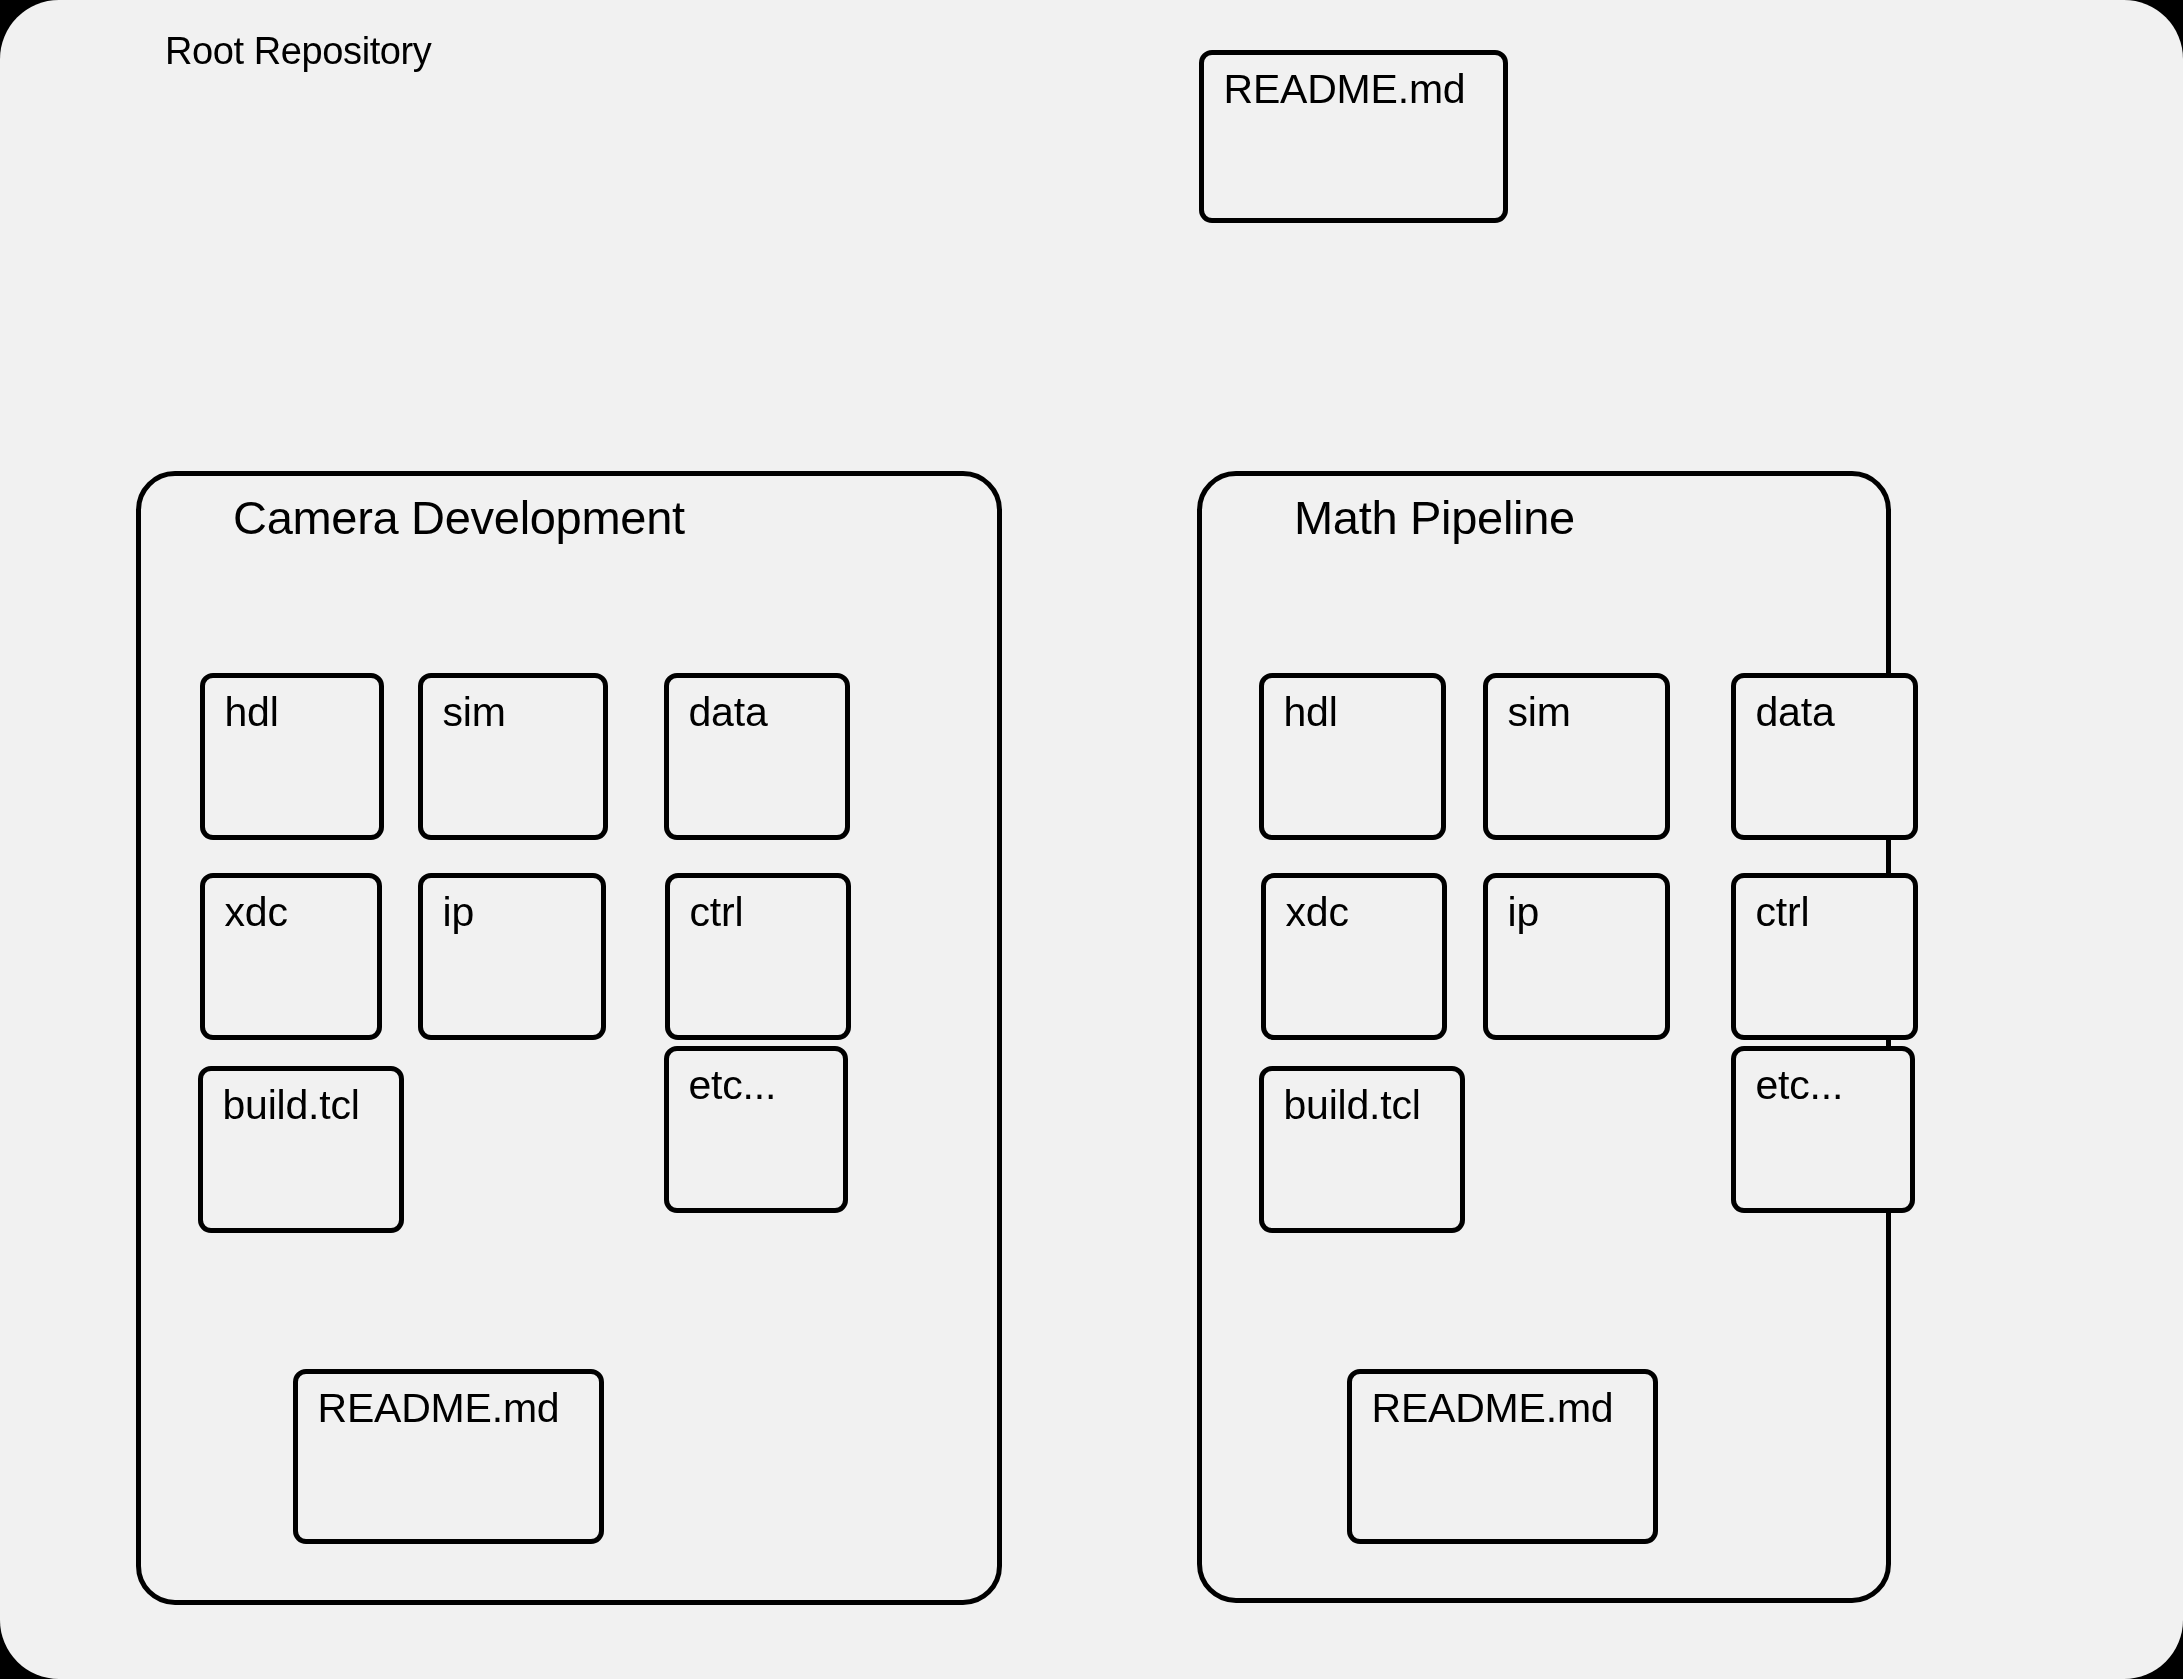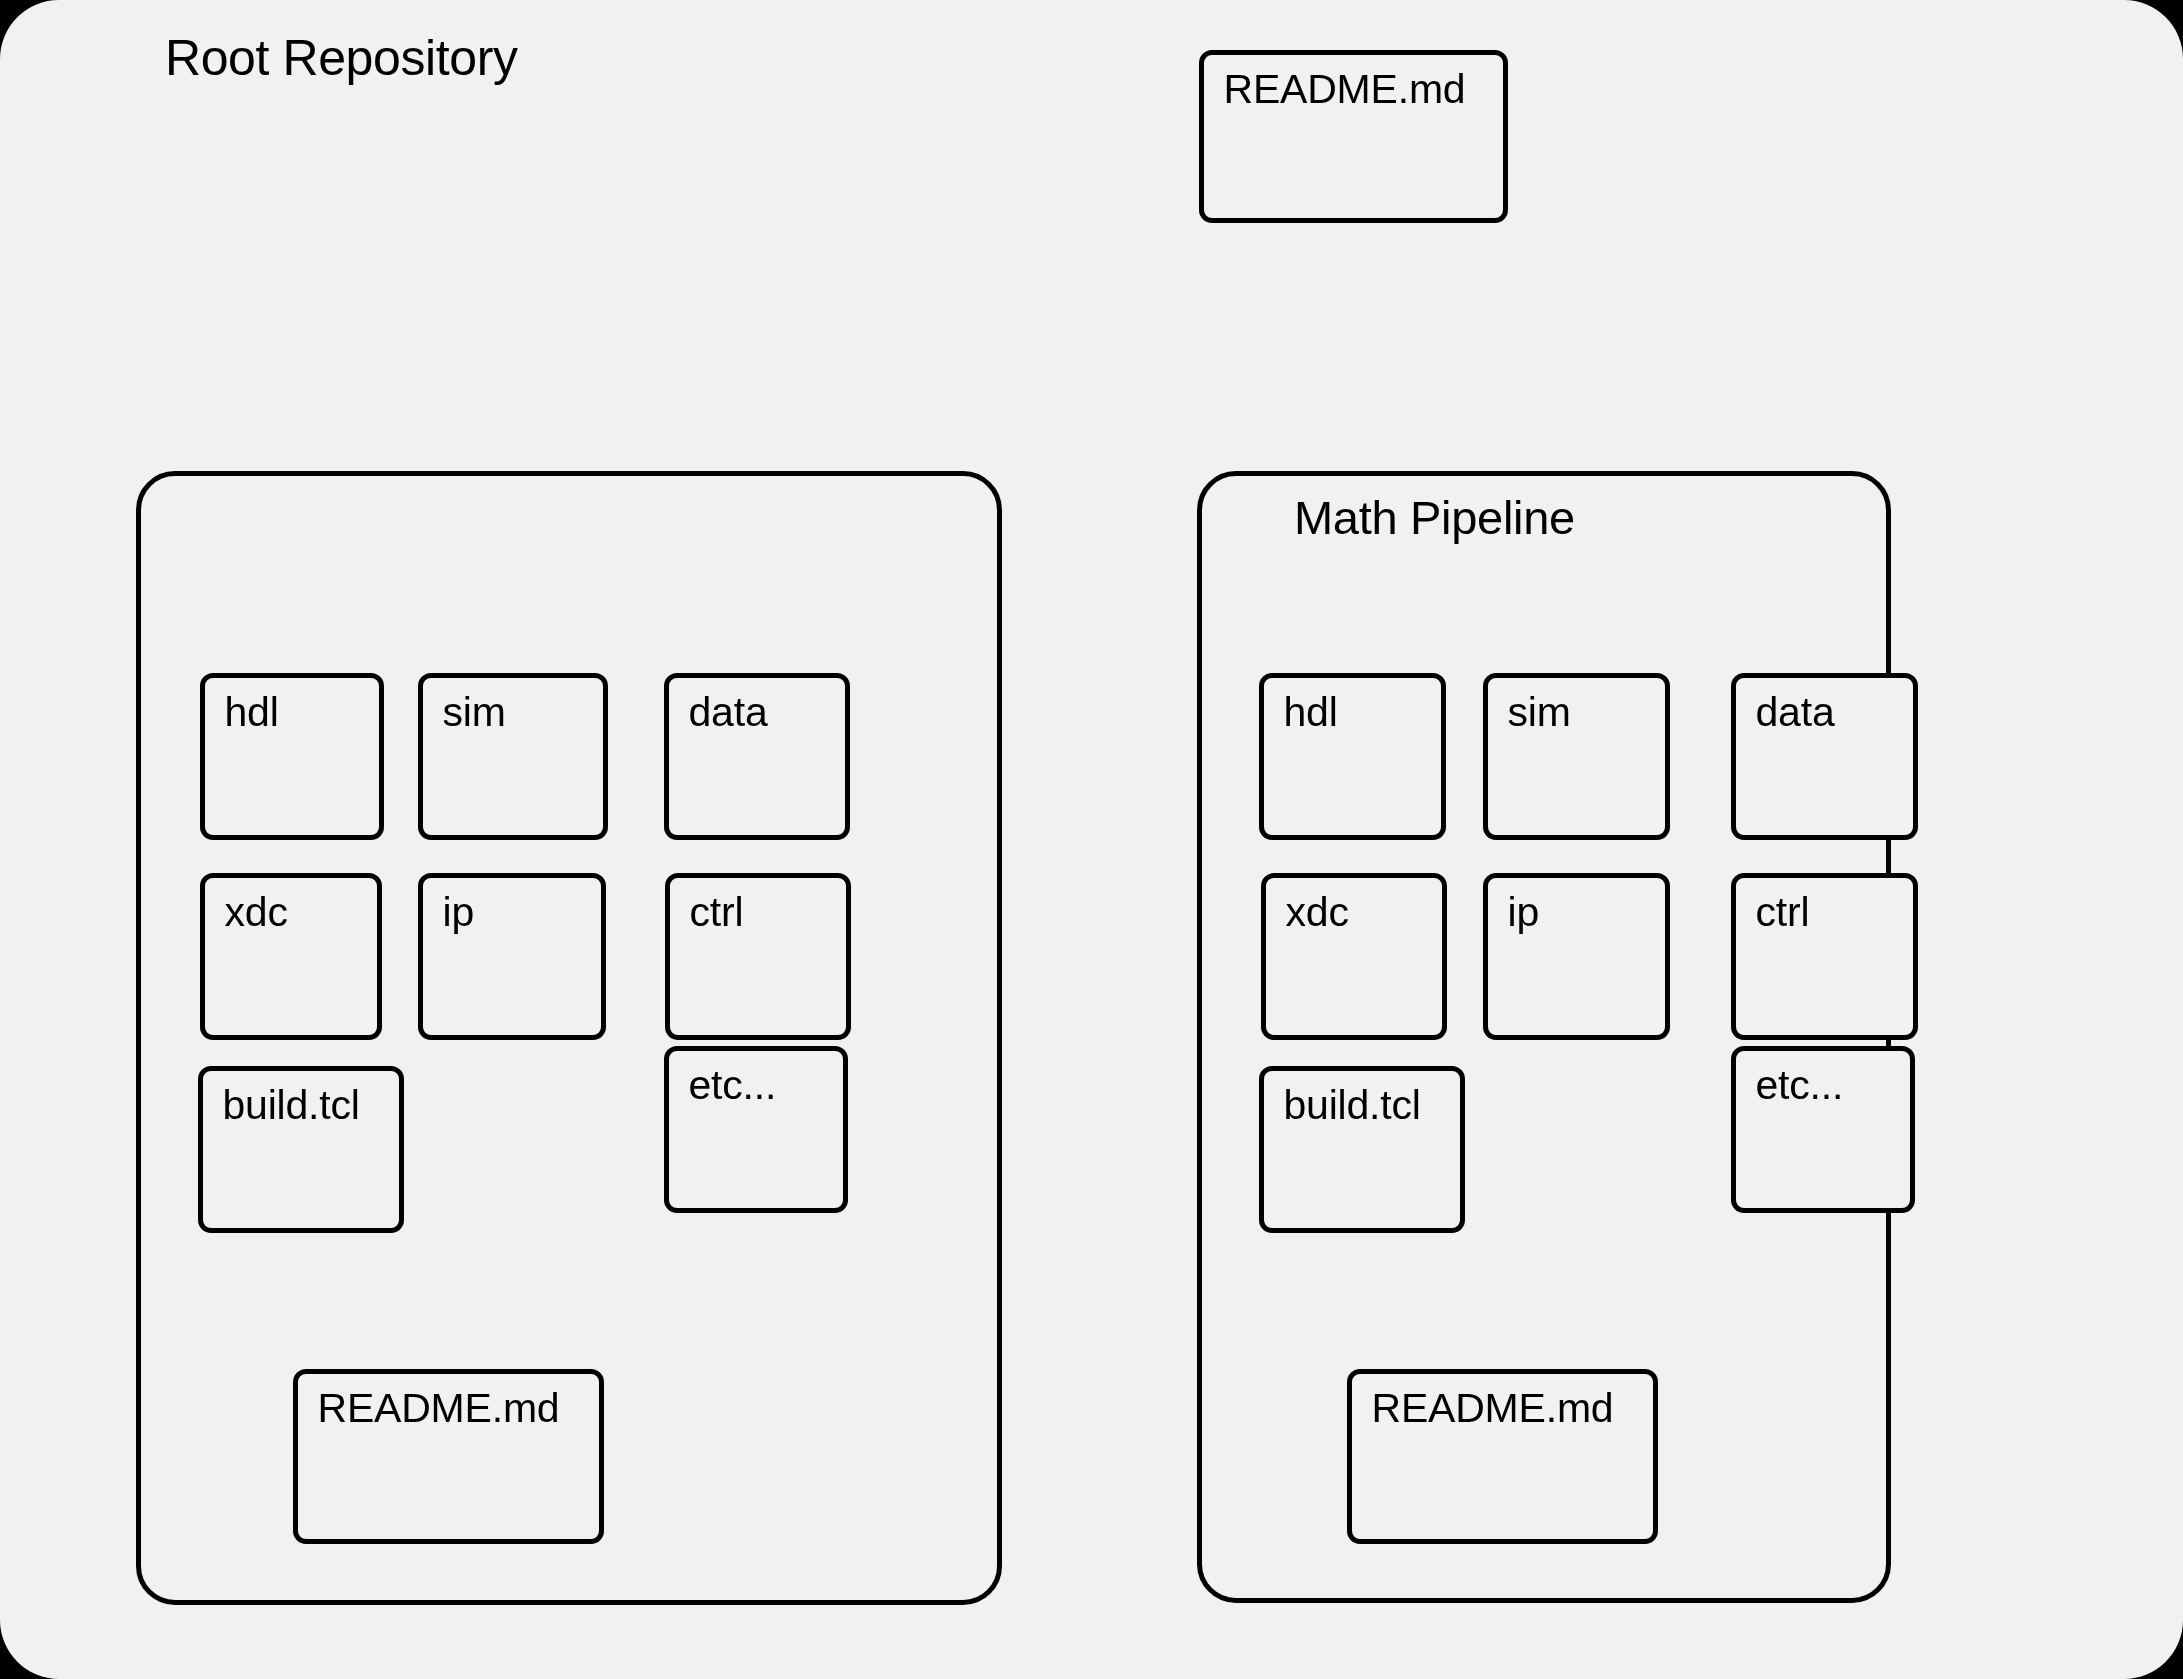--- a/index.html
+++ b/index.html
@@ -24,21 +24,21 @@
     width: 2183px;
     height: 1679px;
     box-sizing: border-box;
     background: #f1f1f1;
     border-radius: 59px;
   }
   #root-title {
     position: absolute;
     left: 165px;
     top: 29px;
-    font-size: 50px;
+    font-size: 38px;
     line-height: 1.18;
     color: #000000;
     white-space: nowrap;
     letter-spacing: -0.4px;
   }
   
   .node {
     position: absolute;
     box-sizing: border-box;
     background: #f1f1f1;
@@ -111,20 +111,23 @@
   <div id="root-repository">
 
     <div id="root-title">Root Repository</div>
 
     <div class="node" id="root-readme">
       <span class="node-label">README.md</span>
     </div>
 
     <div class="panel" id="panel-camera">
 
+      <div class="panel-title">
+        <span class="title-line">Camera Development</span>
+      </div>
 
       <div class="node" id="cam-hdl">
         <span class="node-label">hdl</span>
       </div>
       <div class="node" id="cam-sim">
         <span class="node-label">sim</span>
       </div>
       <div class="node" id="cam-data">
         <span class="node-label">data</span>
       </div>

